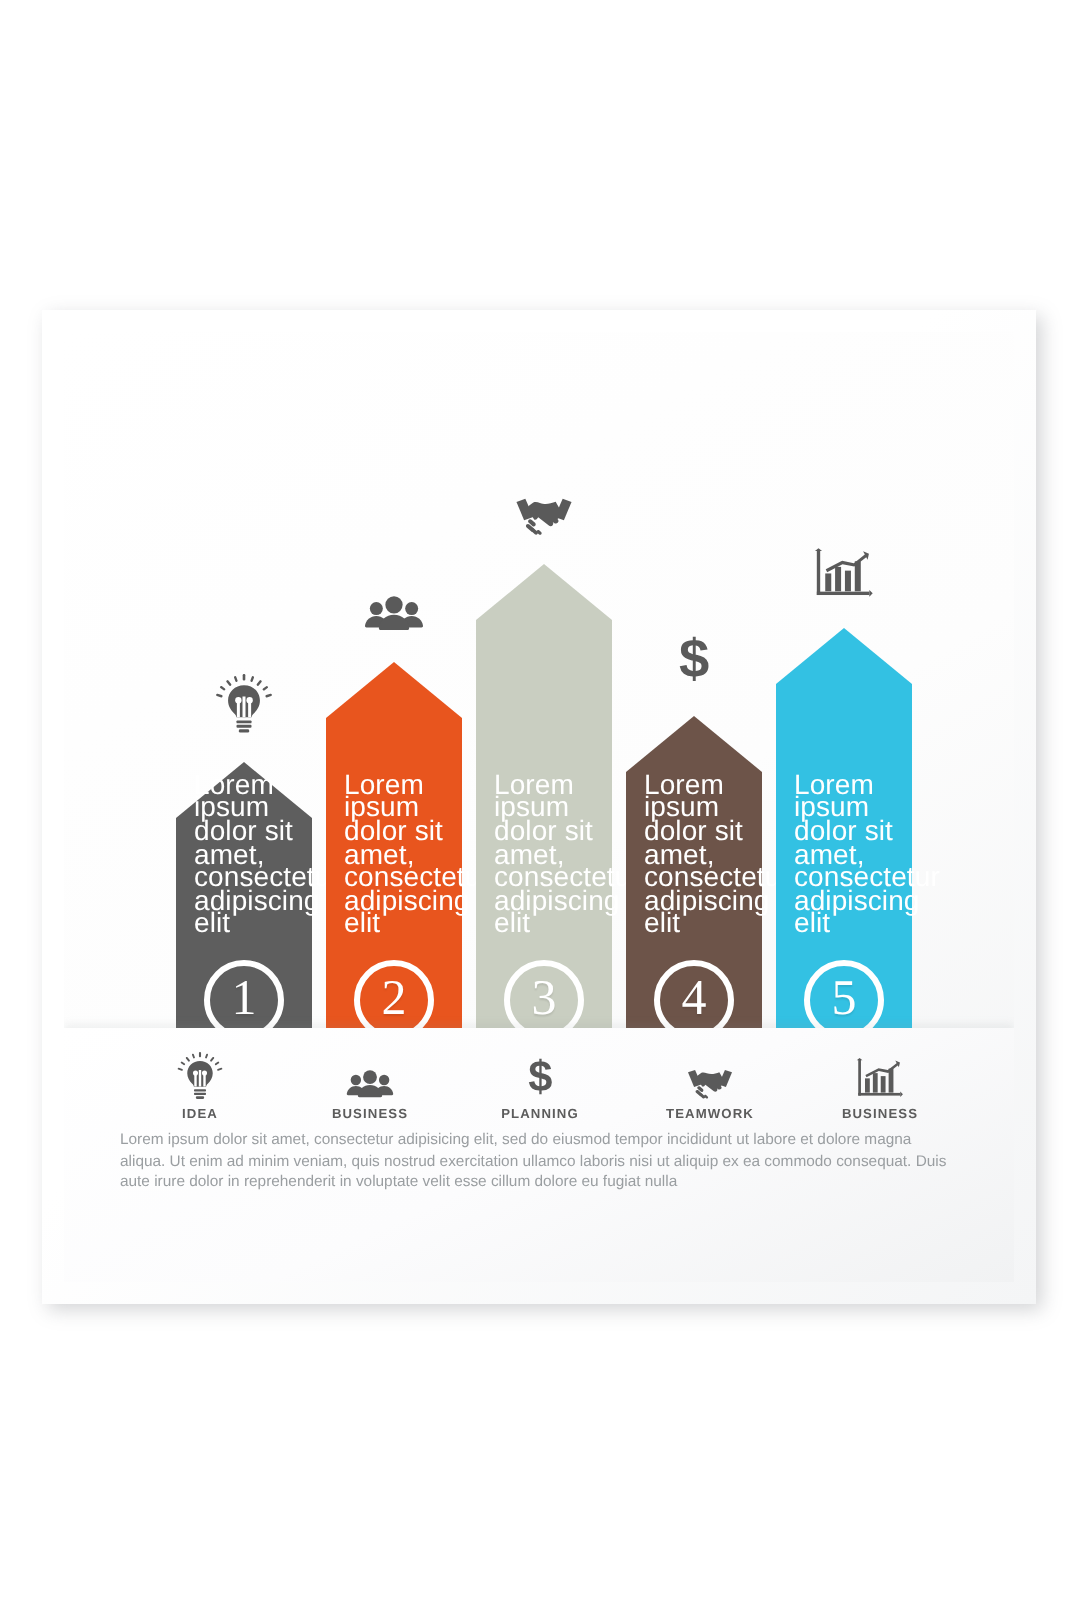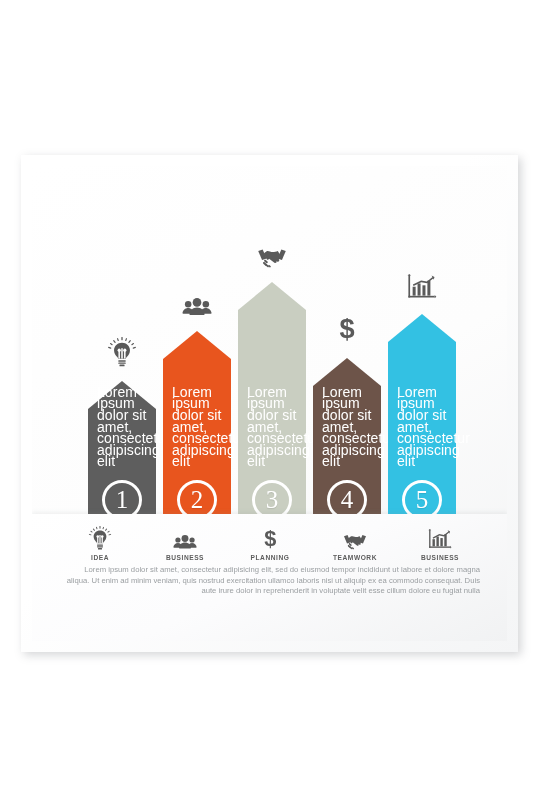--- a/index.html
+++ b/index.html
@@ -118,21 +118,21 @@
     font-size:6.6px;
     letter-spacing:0.55px;
     color:#5c5c5c;
     font-weight:bold;
   }
 
   #body-copy{
     position:absolute;
     left:28px; top:51px;
     width:420px;
-    text-align:right;
+    text-align:left;
     font-size:7.7px;
     line-height:10.6px;
     color:#9a9ea1;
   }
 </style>
 </head>
 <body>
 
 <div id="poster-card">
   <div id="poster-inner">

